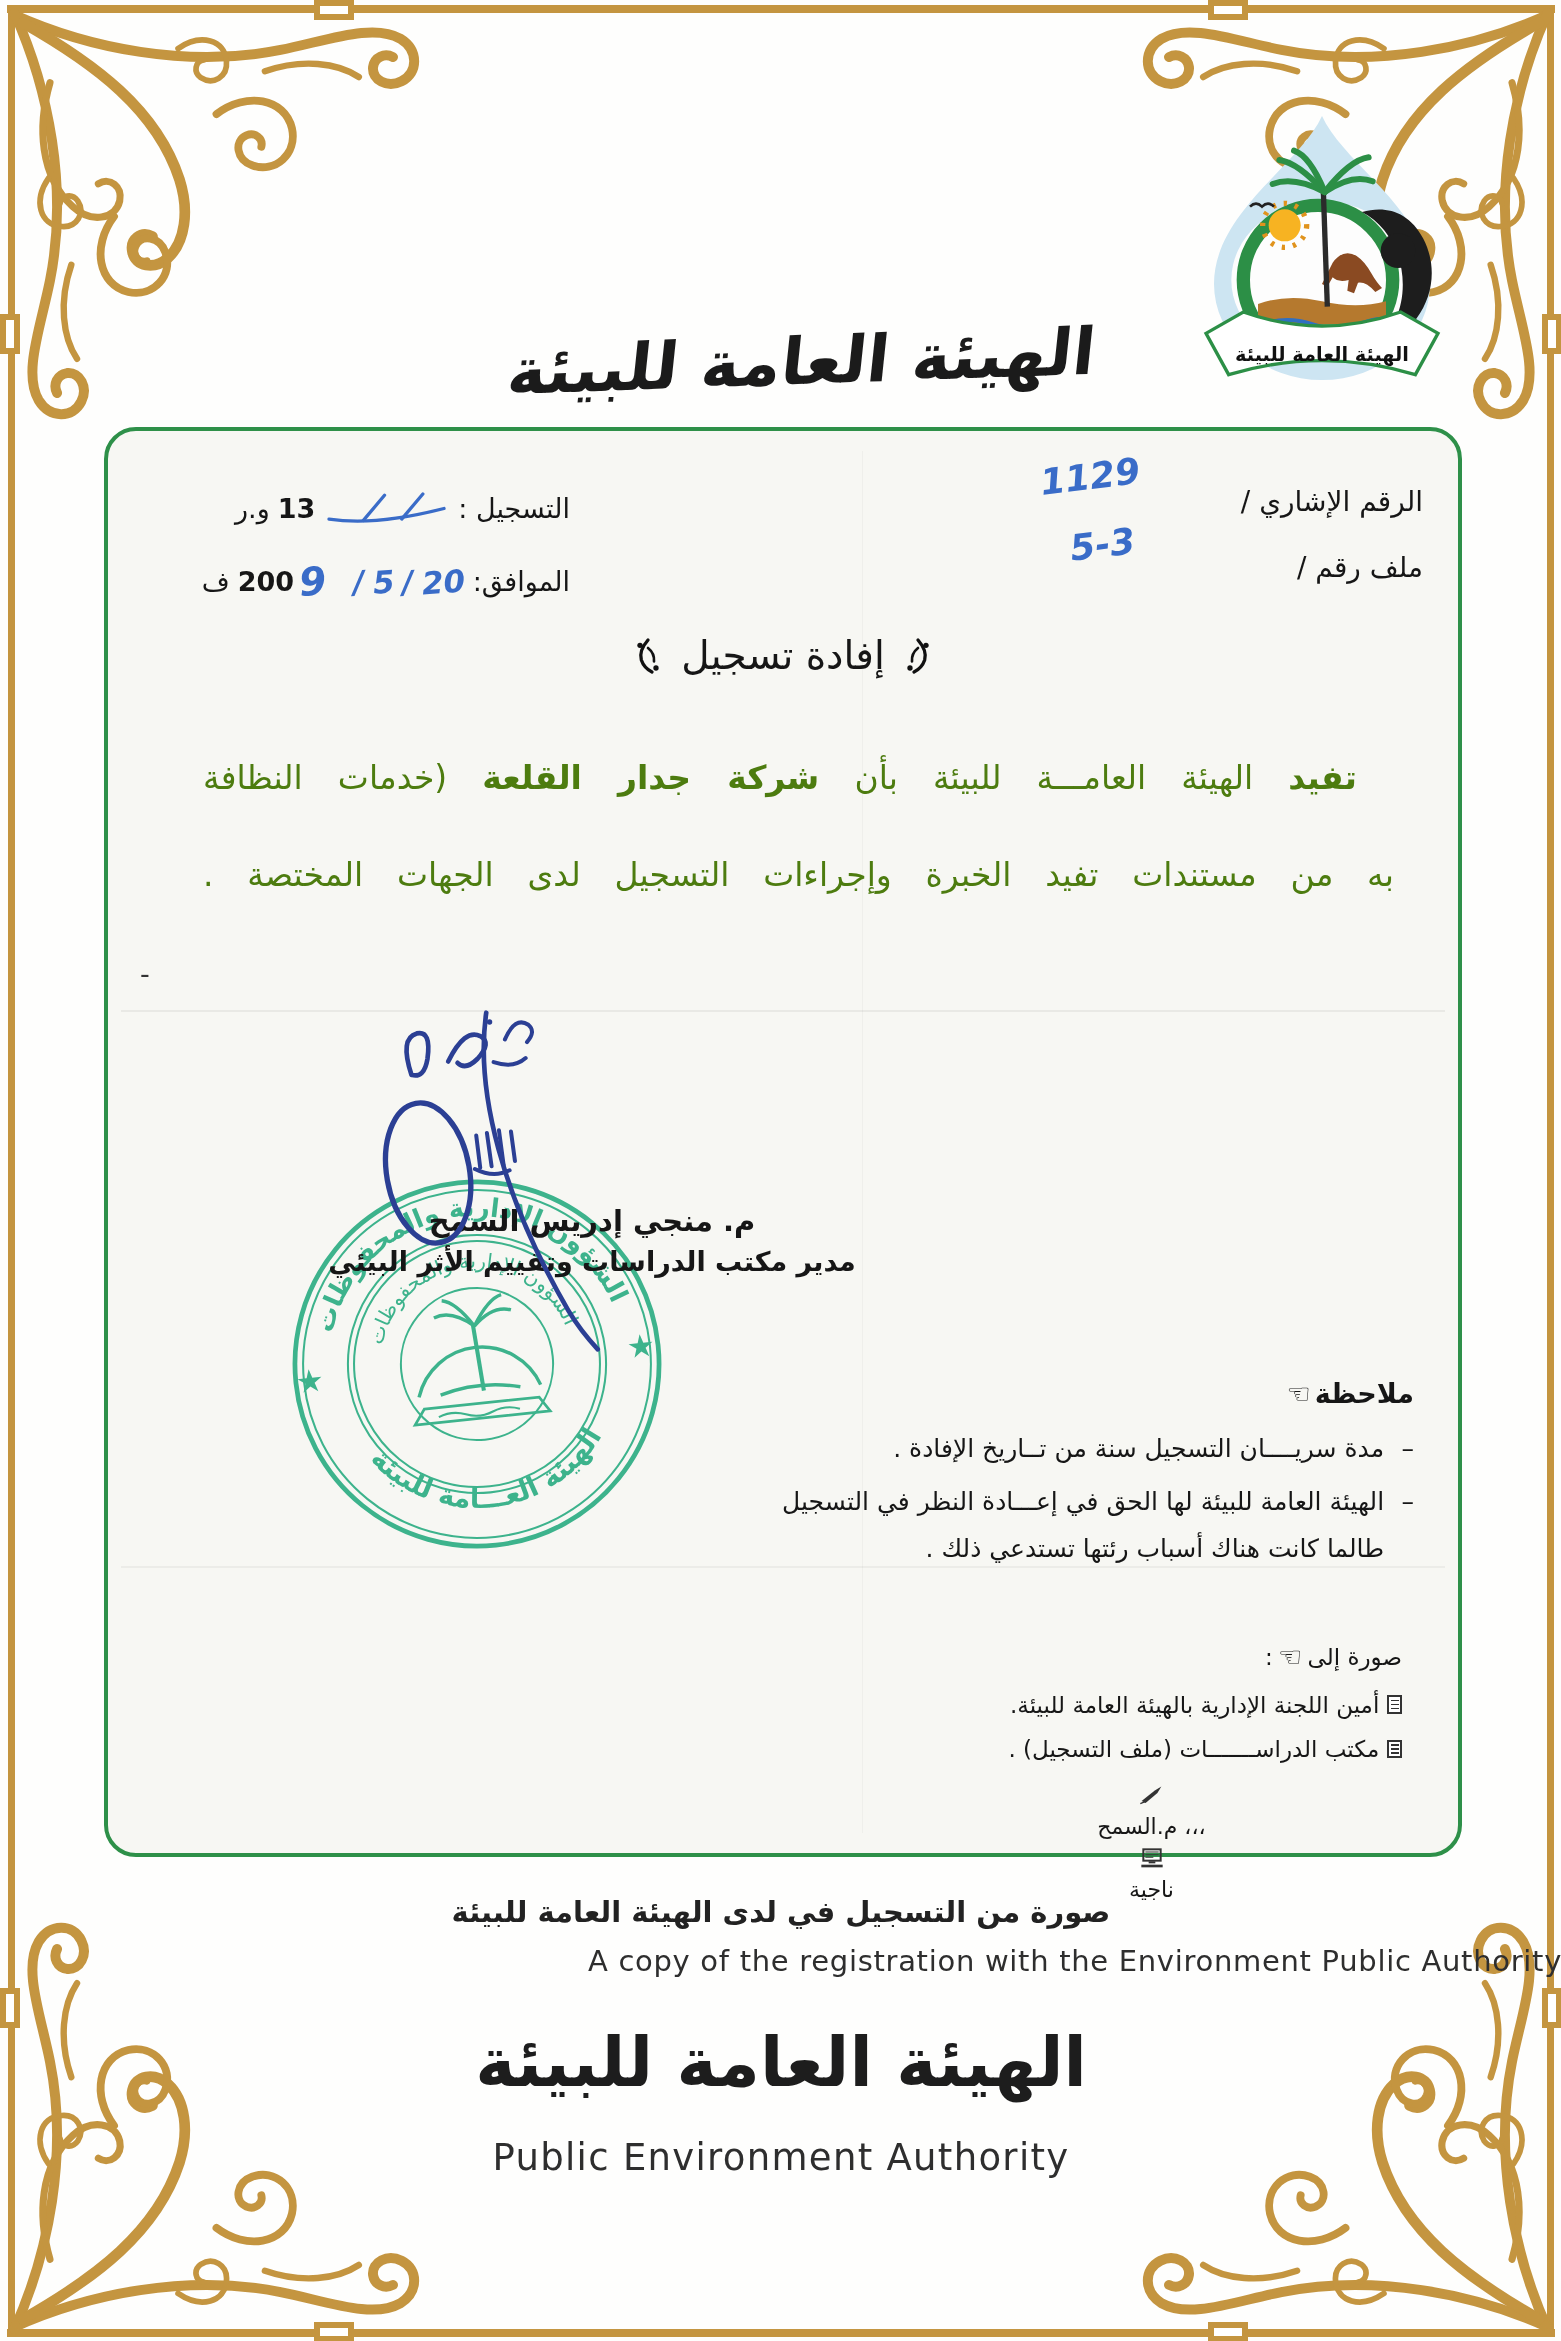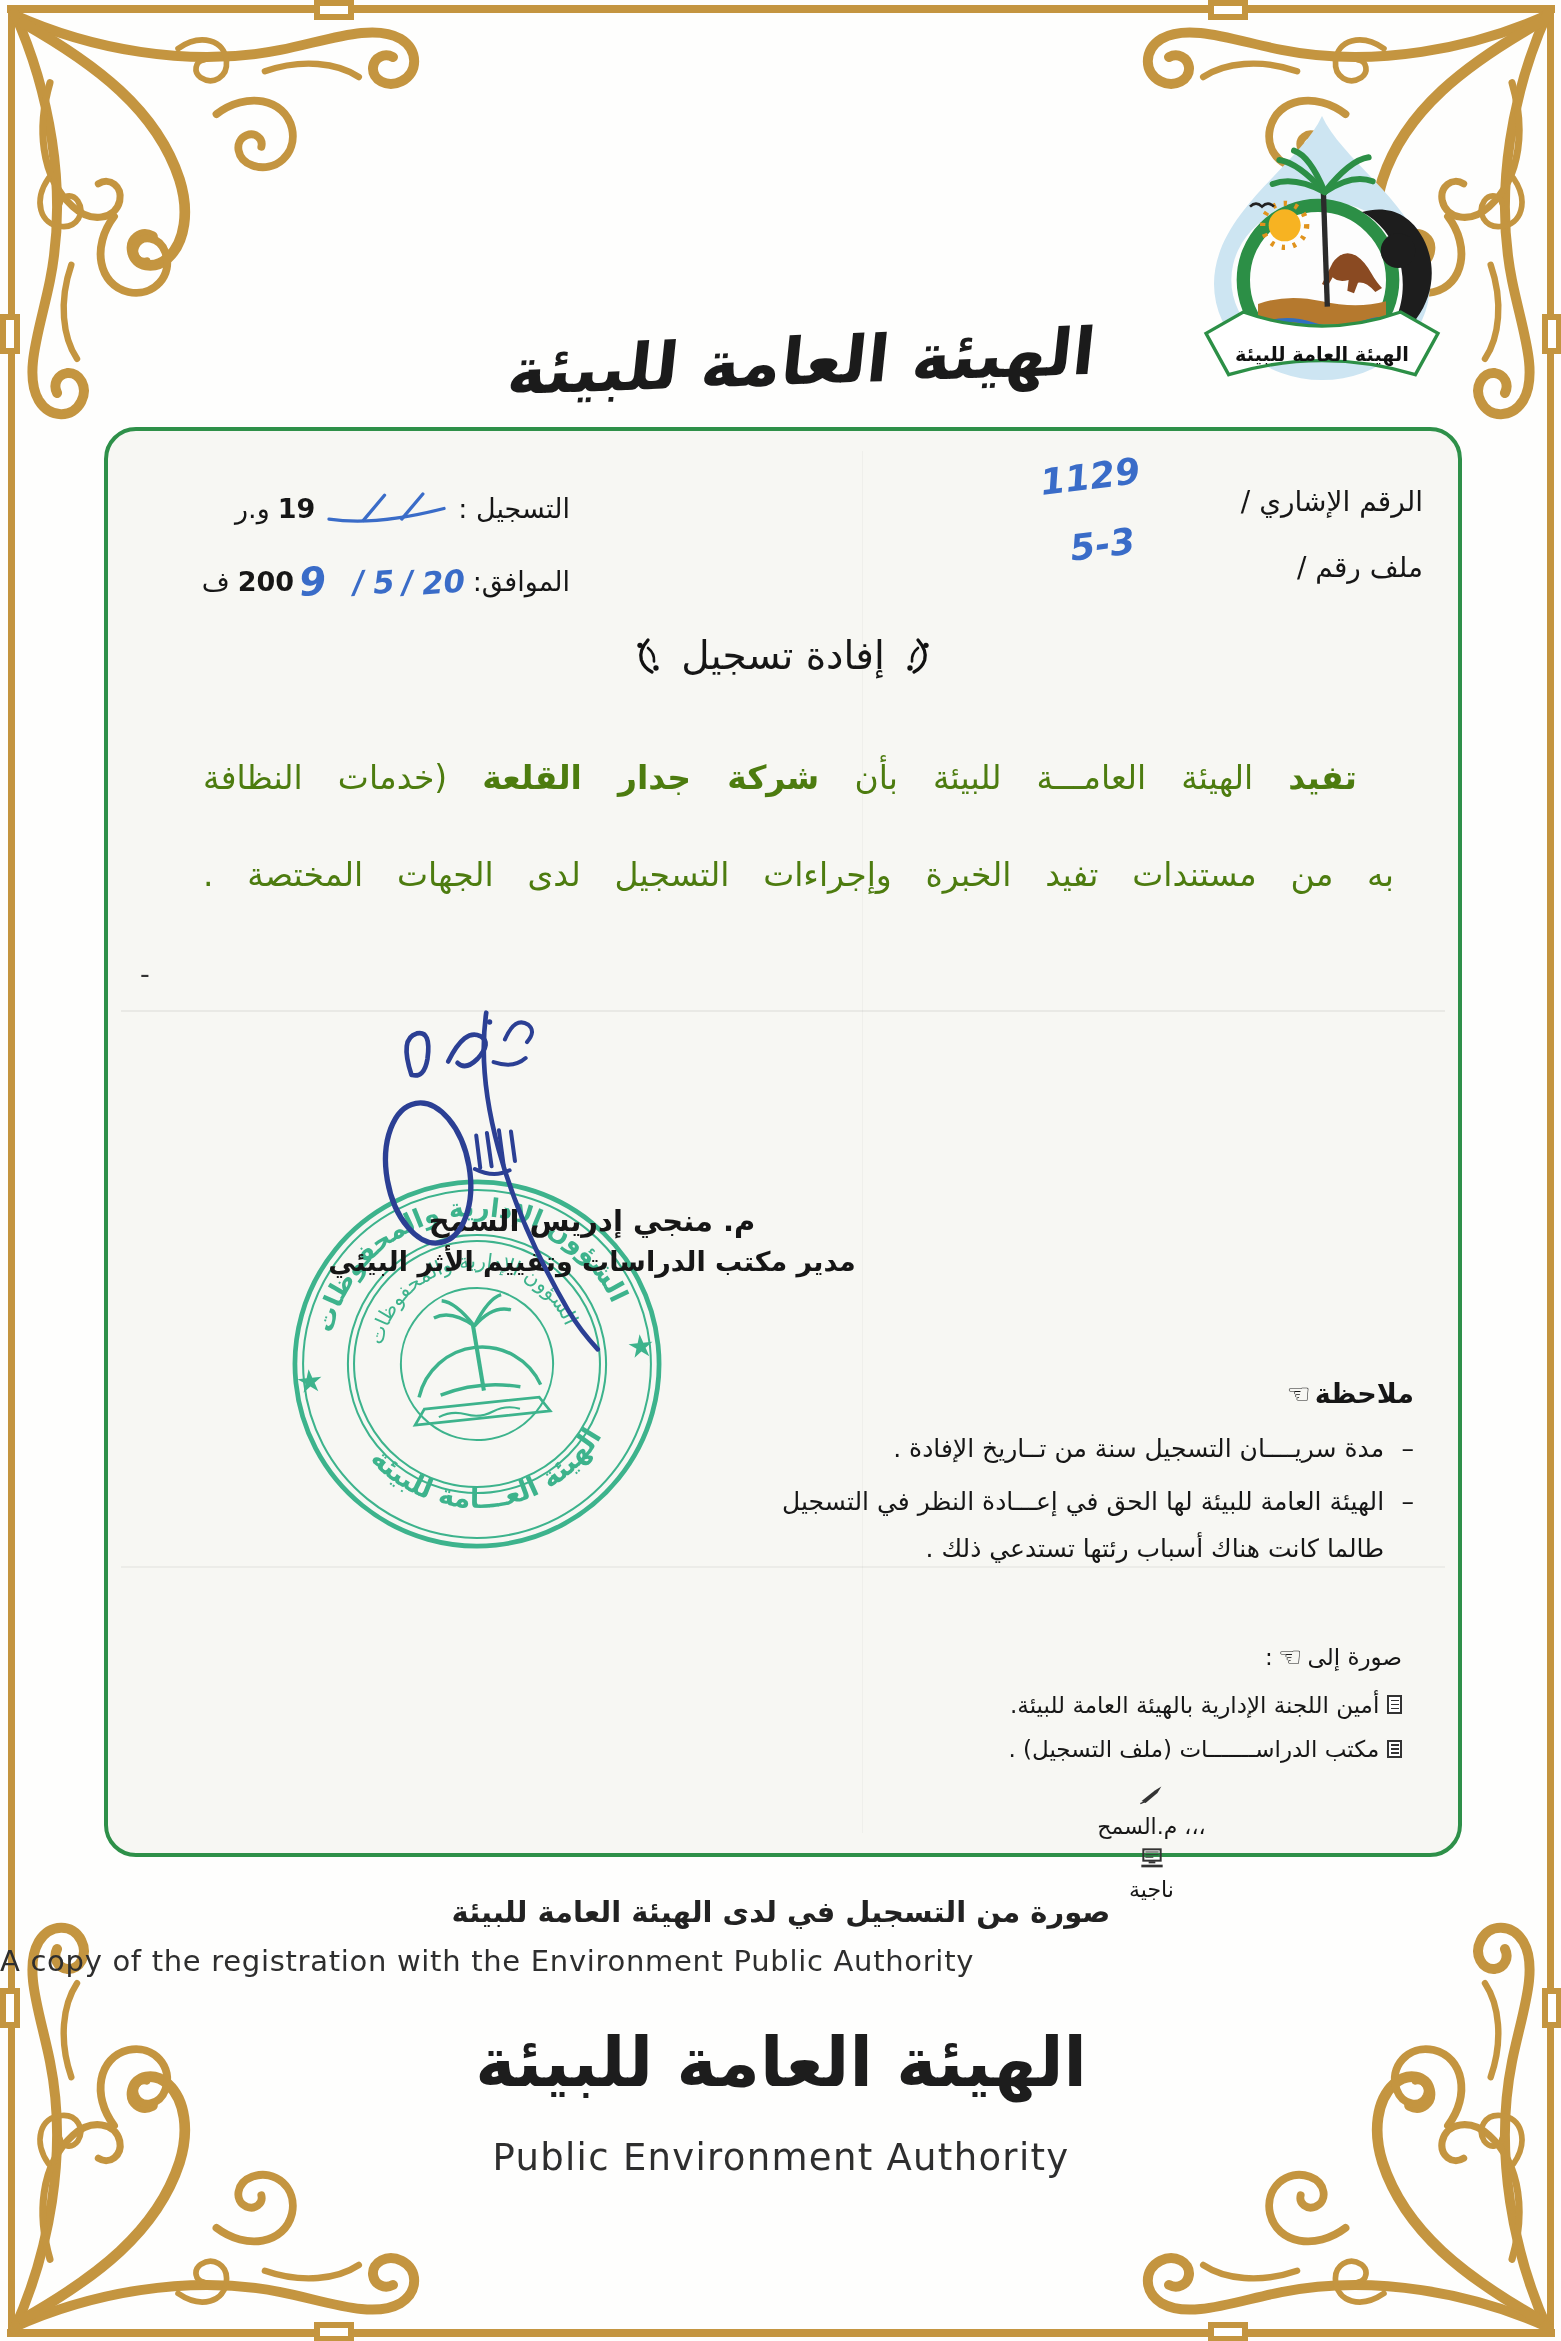--- a/index.html
+++ b/index.html
@@ -65,21 +65,21 @@
   .copy-block{position:absolute;right:56px;top:1210px;width:501px;direction:rtl;z-index:3;font-size:23px;}
   .copy-head{display:flex;direction:rtl;align-items:center;gap:5.3px;margin-bottom:10.7px;}
   .copy-item{display:flex;direction:rtl;align-items:center;gap:8px;line-height:1.75;padding:2px 0;}
   .copy-item.underline{border-bottom:2.7px solid #2b2b2b;}
   .page-icon{width:14.7px;height:18.7px;border:2px solid #333;background:#fff;position:relative;flex:none;box-sizing:border-box;}
   .page-icon::before{content:"";position:absolute;left:1.3px;right:1.3px;top:2.7px;height:1.3px;background:#333;
      box-shadow:0 4px 0 #333,0 8px 0 #333;}
   .copy-footer{display:flex;direction:ltr;justify-content:center;align-items:center;gap:9.3px;margin-top:13.4px;font-size:22px;flex-direction:column;}
   
   .caption-ar{position:absolute;left:0;right:0;top:1895px;text-align:center;font-size:29px;font-weight:bold;direction:rtl;color:#222;}
-  .caption-en{position:absolute;left:0;right:0;top:1944px;text-align:left;font-size:29px;letter-spacing:0.7px;color:#2e2e2e;}
+  .caption-en{position:absolute;left:0;right:0;top:1944px;text-align:right;font-size:29px;letter-spacing:0.7px;color:#2e2e2e;}
   .org-ar{position:absolute;left:0;right:0;top:2023px;text-align:center;font-size:68px;font-weight:bold;direction:rtl;color:#1d1d1d;}
   .org-en{position:absolute;left:0;right:0;top:2136px;text-align:center;font-size:37px;letter-spacing:1.3px;color:#2e2e2e;}
   .stray-dash{position:absolute;left:32px;top:527px;font-size:27px;color:#333;}
   svg text{font-family:"DejaVu Sans",sans-serif;}
 </style>
 </head>
 <body>
 
 <svg width="0" height="0" style="position:absolute">
   <defs>
@@ -176,21 +176,21 @@
     <div class="head-left">
       <div class="date-line">
         <span>التسجيل :</span>
         <svg width="127" height="37" viewBox="0 0 190 56">
           <g fill="none" stroke="#3a6cc8" stroke-width="5" stroke-linecap="round">
             <path d="M8 44 C 60 52, 120 44, 182 28"></path>
             <path d="M60 46 L 92 8"></path>
             <path d="M118 44 L 150 6"></path>
           </g>
         </svg>
-        <span class="bold">19</span>
+        <span class="bold">13</span>
         <span>و.ر</span>
       </div>
       <div class="date-line">
         <span>الموافق:</span>
         <span class="hand hd">20</span>
         <span class="hand hd">/</span>
         <span class="hand hd">5</span>
         <span class="hand hd" style="margin-left:18.7px">/</span>
         <span class="hand hd h9">9</span>
         <span class="bold">200</span>

